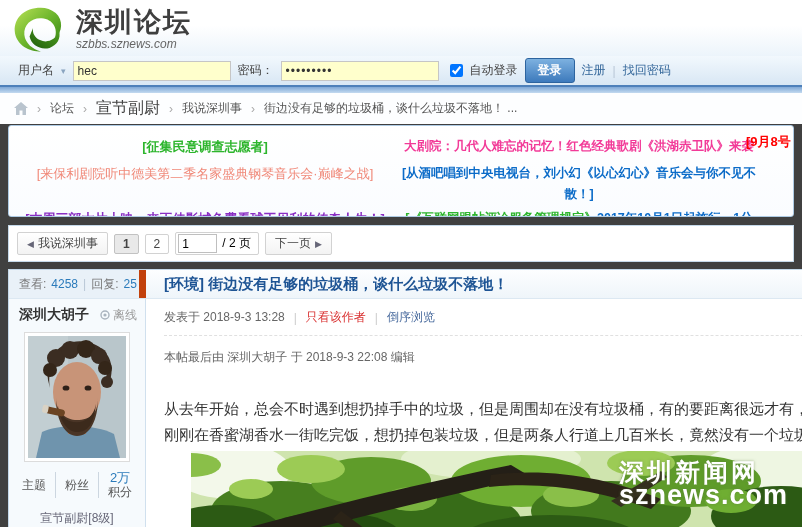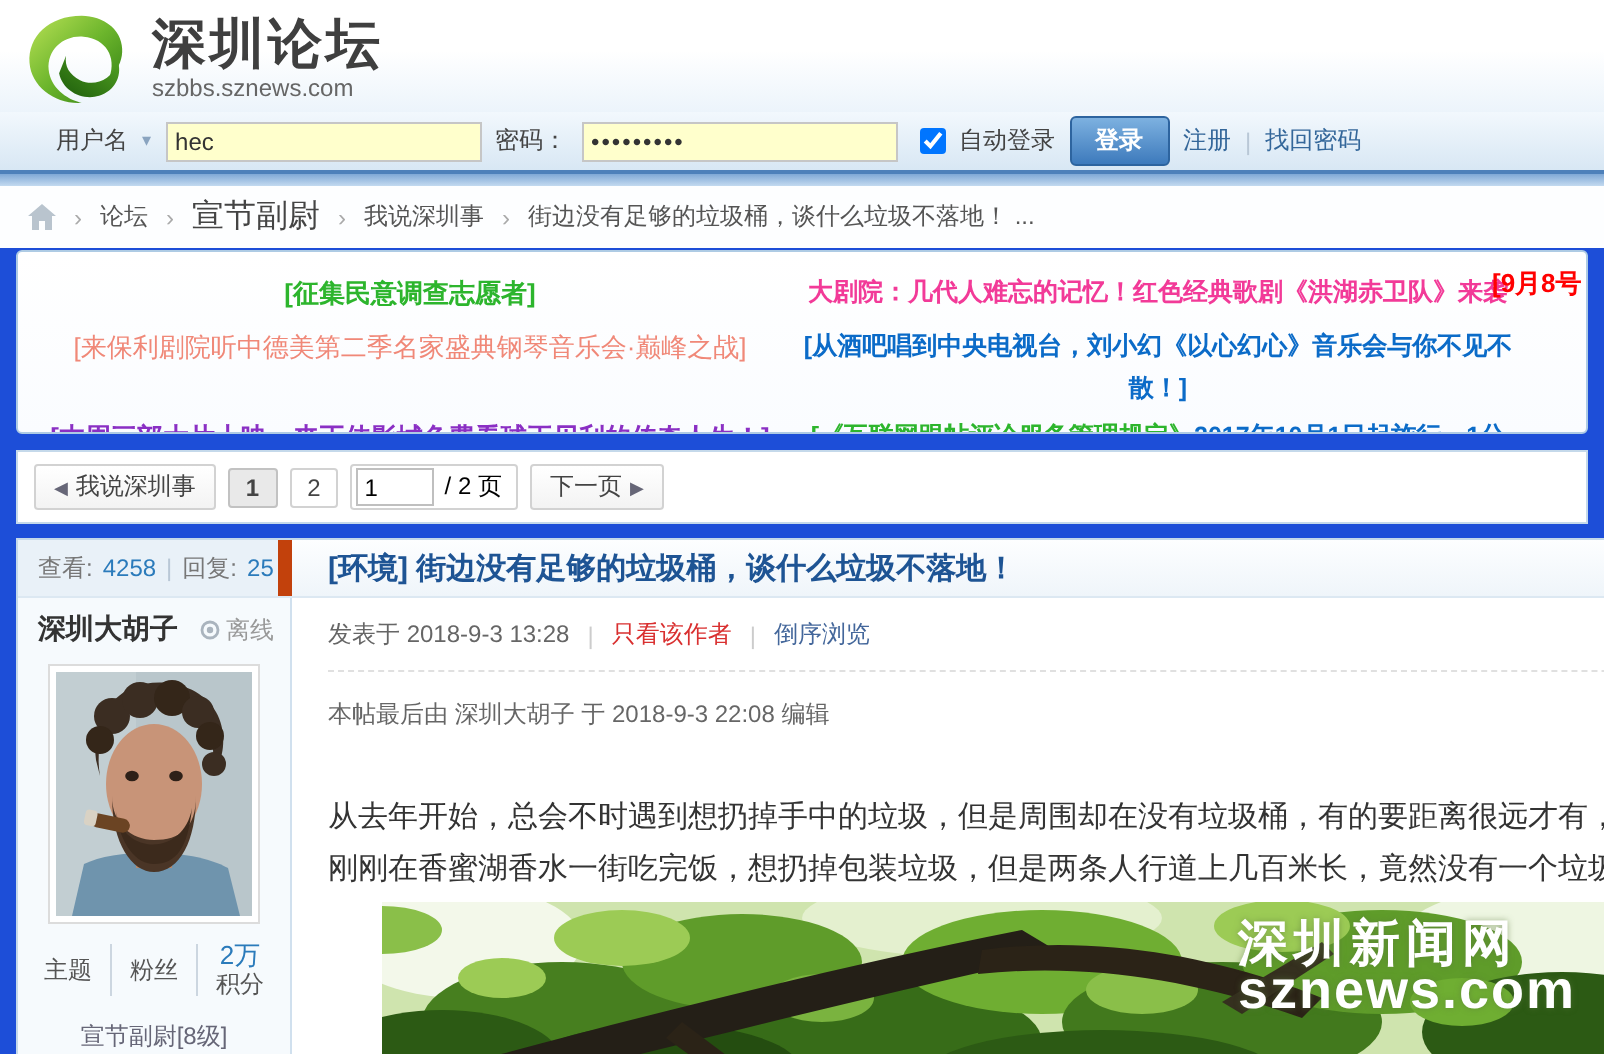--- a/index.html
+++ b/index.html
@@ -1,26 +1,26 @@
 <!DOCTYPE html>
 <html><head>
 <meta charset="utf-8">
 <style>
   html,body{margin:0;padding:0;}
   body{font-family:"Liberation Sans","DejaVu Sans",sans-serif;}
-  #screen{position:relative;width:802px;height:527px;overflow:hidden;background:#1d4ed8;}
+  #screen{position:relative;width:802px;height:527px;overflow:hidden;background:#404040;}
 
   
   .site-header{height:56px;background:linear-gradient(#ffffff 45%,#ecf4fb);display:flex;align-items:flex-start;padding:7px 0 0 12px;box-sizing:border-box;}
   .logo-wrap{display:flex;align-items:flex-start;gap:8px;}
   .logo-text .site-name{font-size:27px;font-weight:bold;color:#3f3f3f;letter-spacing:2px;line-height:30px;}
-  .logo-text .site-domain{font-size:12px;color:#666;margin-top:0px;}
-
-  
-  .login-bar{height:29px;background:linear-gradient(#f2f8fd,#d8e7f4);display:flex;align-items:center;padding-left:28px;font-size:12px;color:#444;gap:7px;}
+  .logo-text .site-domain{font-size:12px;color:#666;margin-top:0px;font-style:italic;}
+
+  
+  .login-bar{height:29px;background:linear-gradient(#f2f8fd,#d8e7f4);display:flex;align-items:center;padding-left:18px;font-size:12px;color:#444;gap:7px;}
   .yellow-input{width:148px;height:16px;background:#ffffcc;border:1px solid #c6c6c6;font-size:12px;padding:1px 4px;color:#333;}
   .pwd{letter-spacing:1px;}
   .drop-arrow{font-size:9px;color:#8aa4c0;}
   .login-btn{background:linear-gradient(#7db1e0,#3d7abc);border:1px solid #2d649f;color:#fff;font-weight:bold;font-size:12px;padding:3px 12px;border-radius:3px;cursor:pointer;}
   .bar-link{color:#34679a;text-decoration:none;}
   .bar-sep{color:#b9c7d6;}
   .auto-login{display:flex;align-items:center;gap:4px;}
 
   .blue-divider{height:6px;background:linear-gradient(#7fa8d6,#c3daf0);border-top:2px solid #4d80ba;}
 

